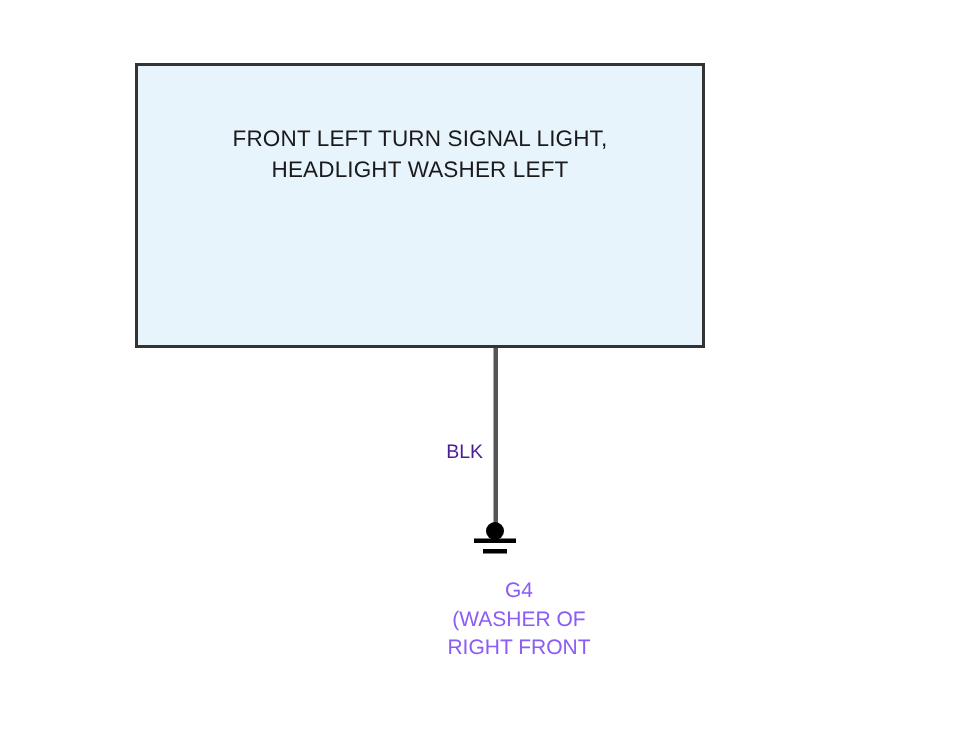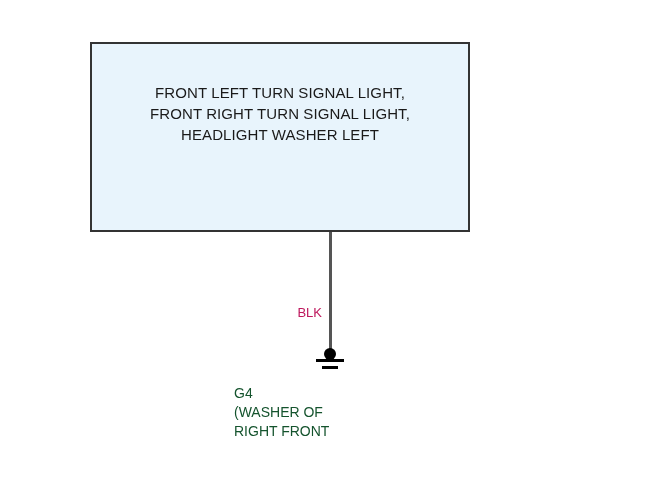--- a/index.html
+++ b/index.html
@@ -48,24 +48,24 @@
     position: absolute;
     left: 329px;
     top: 232px;
     width: 3px;
     height: 123px;
     background: #555555;
   }
   .wire-label {
     position: absolute;
     left: 232px;
-    top: 305px;
+    top: 293px;
     width: 90px;
     text-align: right;
-    color: #be185d;
+    color: #4c1d95;
     font-size: 13px;
     line-height: 16px;
     white-space: nowrap;
   }
 
   
   .ground-symbol {
     position: absolute;
     left: 306px;
     top: 348px;
@@ -94,40 +94,39 @@
     left: 16px;
     top: 18px;
     width: 16px;
     height: 3px;
     background: #000000;
   }
 
   
   .ground-label {
     position: absolute;
-    left: 234px;
+    left: 246px;
     top: 384px;
     width: 200px;
-    text-align: left;
-    color: #14532d;
+    text-align: center;
+    color: #8b5cf6;
     font-size: 14px;
     line-height: 19px;
     white-space: nowrap;
   }
   .ground-label .line { display: block; }
 </style>
 </head>
 <body>
 
 <div id="canvas">
 
   <div class="component-box">
     <div class="component-label">
       <span class="line">FRONT LEFT TURN SIGNAL LIGHT,</span>
-      <span class="line">FRONT RIGHT TURN SIGNAL LIGHT,</span>
       <span class="line">HEADLIGHT WASHER LEFT</span>
     </div>
   </div>
 
   <div class="wire-vertical"></div>
   <div class="wire-label">BLK</div>
 
   <div class="ground-symbol">
     <div class="ground-node-dot"></div>
     <div class="ground-bar-long"></div>

